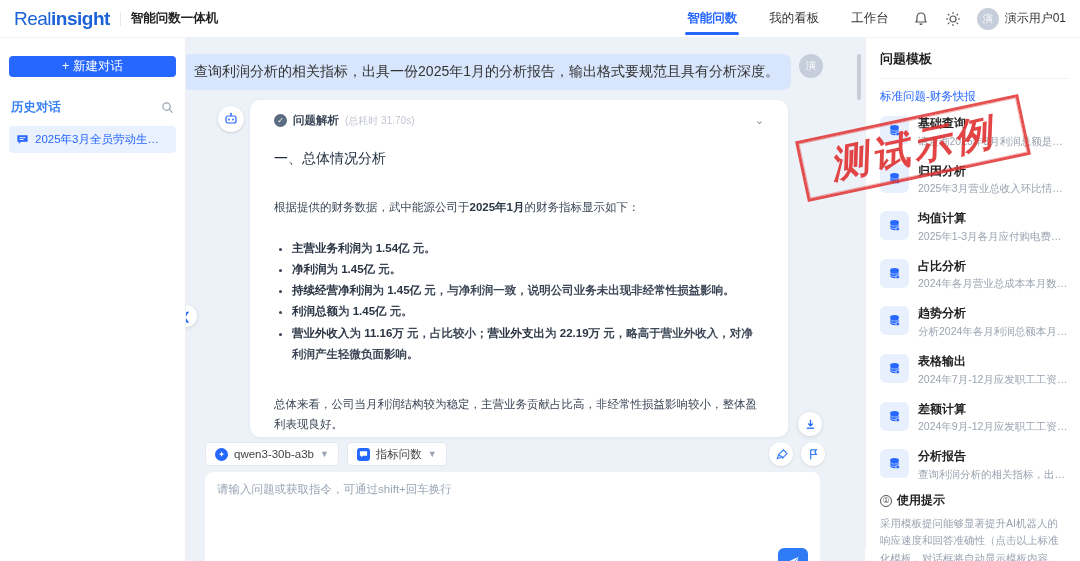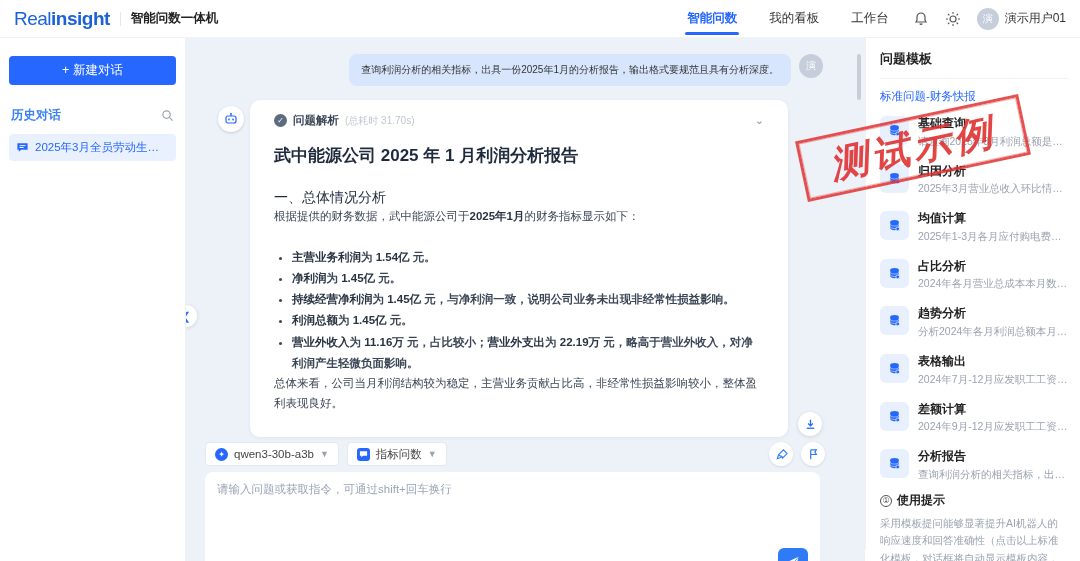--- a/index.html
+++ b/index.html
@@ -16,46 +16,46 @@
   .nav { display:flex; align-items:center; gap:28px; margin-right:22px; }
   .nav-item { font-size:12.5px; color:#333; cursor:pointer; position:relative; padding:10px 2px; }
   .nav-item.active { color:#2667ff; font-weight:700; }
   .nav-item.active::after { content:""; position:absolute; left:0; right:0; bottom:2px; height:3px; border-radius:2px; background:#2667ff; }
   .hicon { width:16px; height:16px; margin-right:16px; color:#555; }
   .avatar { width:22px; height:22px; border-radius:50%; background:#c6cedb; color:#fff; font-size:10px; display:flex; align-items:center; justify-content:center; margin-right:6px; }
   .username { font-size:12px; color:#333; }
 
   
   .lsidebar { position:absolute; top:38px; left:0; width:186px; bottom:0; background:#fff; border-right:1px solid #eef0f4; padding:18px 9px 0 9px; }
-  .new-chat { width:100%; height:29px; background:#2667ff; color:#fff; border:none; border-radius:4px; font-size:12.5px; cursor:pointer; font-family:inherit; }
+  .new-chat { width:100%; height:21px; background:#2667ff; color:#fff; border:none; border-radius:4px; font-size:12.5px; cursor:pointer; font-family:inherit; }
   .hist-head { display:flex; align-items:center; justify-content:space-between; margin:22px 2px 10px 2px; }
   .hist-title { font-size:12.5px; font-weight:700; color:#3b82f6; }
   .hist-item { display:flex; align-items:center; gap:6px; background:#eaf1fe; border-radius:4px; padding:6px 7px; cursor:pointer; }
   .hist-item .txt { font-size:11.5px; color:#2667ff; white-space:nowrap; overflow:hidden; text-overflow:ellipsis; }
 
   
   .main { position:absolute; top:38px; left:186px; width:679px; bottom:0; background:#edf1f8; overflow:hidden; }
   .collapse-btn { position:absolute; top:267px; left:-11px; width:22px; height:22px; border-radius:50%; background:#fff; box-shadow:0 1px 4px rgba(0,0,0,.12); color:#2667ff; font-size:11px; display:flex; align-items:center; justify-content:center; cursor:pointer; z-index:4; }
   .scrollthumb { position:absolute; right:4px; top:16px; width:4px; height:46px; border-radius:2px; background:#c9cdd6; }
 
   .user-row { position:absolute; top:16px; right:42px; display:flex; align-items:flex-start; gap:8px; }
-  .user-bubble { background:#d7e6fc; border-radius:8px; padding:9px 12px; font-size:10px; color:#333; white-space:nowrap; }
+  .user-bubble { background:#d7e6fc; border-radius:8px; padding:9px 12px; font-size:14px; color:#333; white-space:nowrap; }
   .user-avatar { width:24px; height:24px; border-radius:50%; background:#c6cedb; color:#fff; font-size:10px; display:flex; align-items:center; justify-content:center; flex:none; }
 
   .ai-avatar { position:absolute; top:68px; left:32px; width:26px; height:26px; border-radius:50%; background:#fff; box-shadow:0 1px 3px rgba(0,0,0,.15); display:flex; align-items:center; justify-content:center; }
 
   .card { position:absolute; top:62px; left:64px; width:538px; height:337px; background:#fff; border-radius:10px; box-shadow:0 1px 4px rgba(30,50,90,.06); padding:13px 24px 0 24px; overflow:hidden; }
   .card-head { display:flex; align-items:center; gap:6px; }
   .check-circle { width:13px; height:13px; border-radius:50%; background:#5b6b80; color:#fff; font-size:8px; display:flex; align-items:center; justify-content:center; }
   .ana-label { font-size:11.5px; font-weight:700; color:#3a4657; }
   .ana-time { font-size:10px; color:#c0c6d1; }
   .card-chevron { margin-left:auto; color:#8b93a3; font-size:11px; cursor:pointer; }
   .rpt-title { font-size:17px; font-weight:800; color:#1f2b3d; margin-top:16px; }
   .rpt-h2 { font-size:14px; font-weight:400; color:#1f2b3d; margin-top:22px; }
-  .rpt-p { font-size:11.5px; color:#3c4656; margin-top:0; line-height:1.7; }
+  .rpt-p { font-size:11.5px; color:#3c4656; margin-top:30px; line-height:1.7; }
   .rpt-ul { margin:20px 0 0 18px;font-weight:bold; }
   .rpt-ul li { font-size:11.5px; color:#3c4656; line-height:1.85; }
   .rpt-ul b, .rpt-p b { color:#2a3443; }
 
   .dl-btn { position:absolute; top:374px; left:612px; width:24px; height:24px; border-radius:50%; background:#fff; box-shadow:0 1px 4px rgba(0,0,0,.12); display:flex; align-items:center; justify-content:center; cursor:pointer; }
 
   .chips-row { position:absolute; top:404px; left:19px; right:40px; display:flex; align-items:center; gap:8px; }
   .chip { height:24px; background:#fff; border:1px solid #e4e8ef; border-radius:4px; display:flex; align-items:center; gap:6px; padding:0 9px; font-size:11.5px; color:#444; cursor:pointer; }
   .chip .chev { color:#9aa3b2; font-size:9px; }
   .qwen-ic { width:13px; height:13px; border-radius:50%; background:#2667ff; color:#fff; font-size:8px; display:flex; align-items:center; justify-content:center; }
@@ -173,21 +173,20 @@
       </svg>
   </div>
 
   <div class="card">
     <div class="card-head">
       <span class="check-circle">✓</span>
       <span class="ana-label">问题解析</span>
       <span class="ana-time">(总耗时 31.70s)</span>
       <span class="card-chevron">⌄</span>
     </div>
-    <div class="rpt-title">武中能源公司 2025 年 1 月利润分析报告</div>
     <div class="rpt-h2">一、总体情况分析</div>
     <div class="rpt-p"><span>根据提供的财务数据，武中能源公司于</span><b>2025年1月</b><span>的财务指标显示如下：</span></div>
     <ul class="rpt-ul">
 
     <li><b>主营业务利润</b><span>为 </span><b>1.54亿</b><span> 元。</span></li>
         <li><b>净利润</b><span>为 </span><b>1.45亿</b><span> 元。</span></li>
         <li><b>持续经营净利润</b><span>为 </span><b>1.45亿</b><span> 元，与净利润一致，说明公司业务未出现非经常性损益影响。</span></li>
         <li><b>利润总额</b><span>为 </span><b>1.45亿</b><span> 元。</span></li>
         <li><b>营业外收入</b><span>为 </span><b>11.16万</b><span> 元，占比较小；</span><b>营业外支出</b><span>为 </span><b>22.19万</b><span> 元，略高于营业外收入，对净利润产生轻微负面影响。</span></li>
       </ul>

